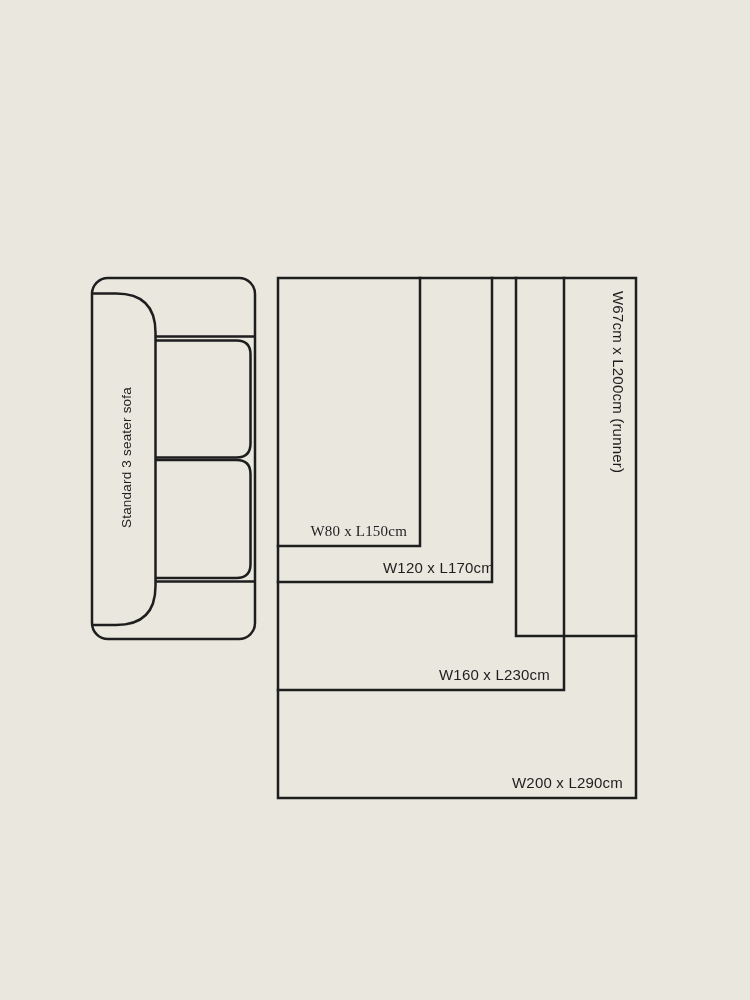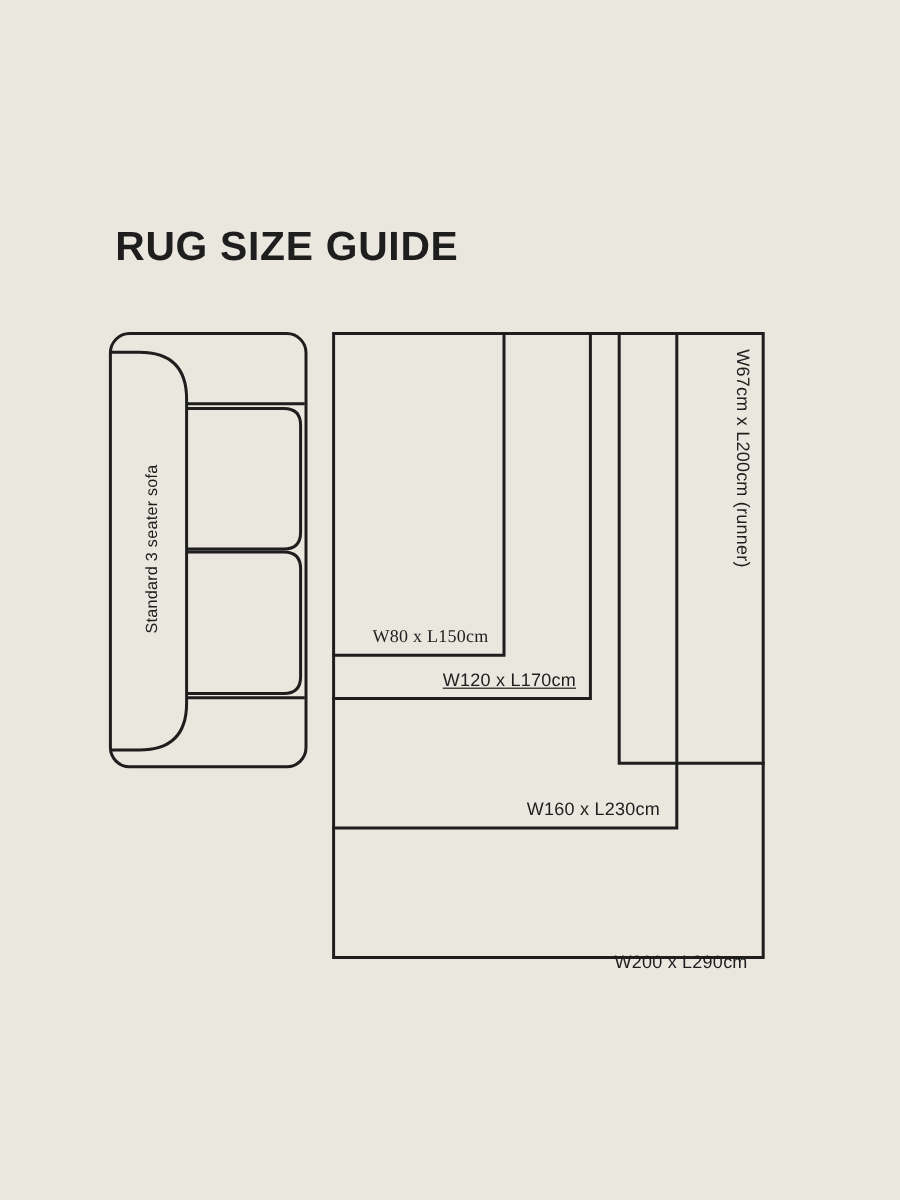--- a/index.html
+++ b/index.html
@@ -51,30 +51,29 @@
     transform: rotate(-90deg);
     transform-origin: 0 0;
   }
   .lbl-runner {
     left: 626px;
     top: 291px;
     transform: rotate(90deg);
     transform-origin: 0 0;
   }
   .lbl-80  { right: 343px; top: 524px; font-family: Liberation Serif, serif; }
-  .lbl-120 { right: 270px; top: 560px; text-decoration: underline; }
+  .lbl-120 { right: 256px; top: 560px; }
   .lbl-160 { right: 200px; top: 667px; }
-  .lbl-200 { right: 127px; top: 775px; margin-top: 20px; }
+  .lbl-200 { right: 127px; top: 775px; }
 </style>
 </head>
 <body>
 
 <div class="canvas">
 
-  <h1 class="page-title">RUG SIZE GUIDE</h1>
 
   <svg class="diagram-svg" viewBox="0 0 750 1000" xmlns="http://www.w3.org/2000/svg">
 
     <g>
       <rect x="92" y="278" width="163" height="361" rx="16"></rect>
       <path d="M 92 293.5 H 116 Q 155.5 293.5 155.5 332.5 V 586 Q 155.5 625 116 625 H 92"></path>
       <path d="M 155.5 336.5 H 254"></path>
       <path d="M 155.5 581.5 H 254"></path>
       <path d="M 155.5 340.5 H 236.5 Q 250.5 340.5 250.5 354.5 V 443.5 Q 250.5 457.5 236.5 457.5 H 155.5"></path>
       <path d="M 155.5 460 H 236.5 Q 250.5 460 250.5 474 V 564 Q 250.5 578 236.5 578 H 155.5"></path>

